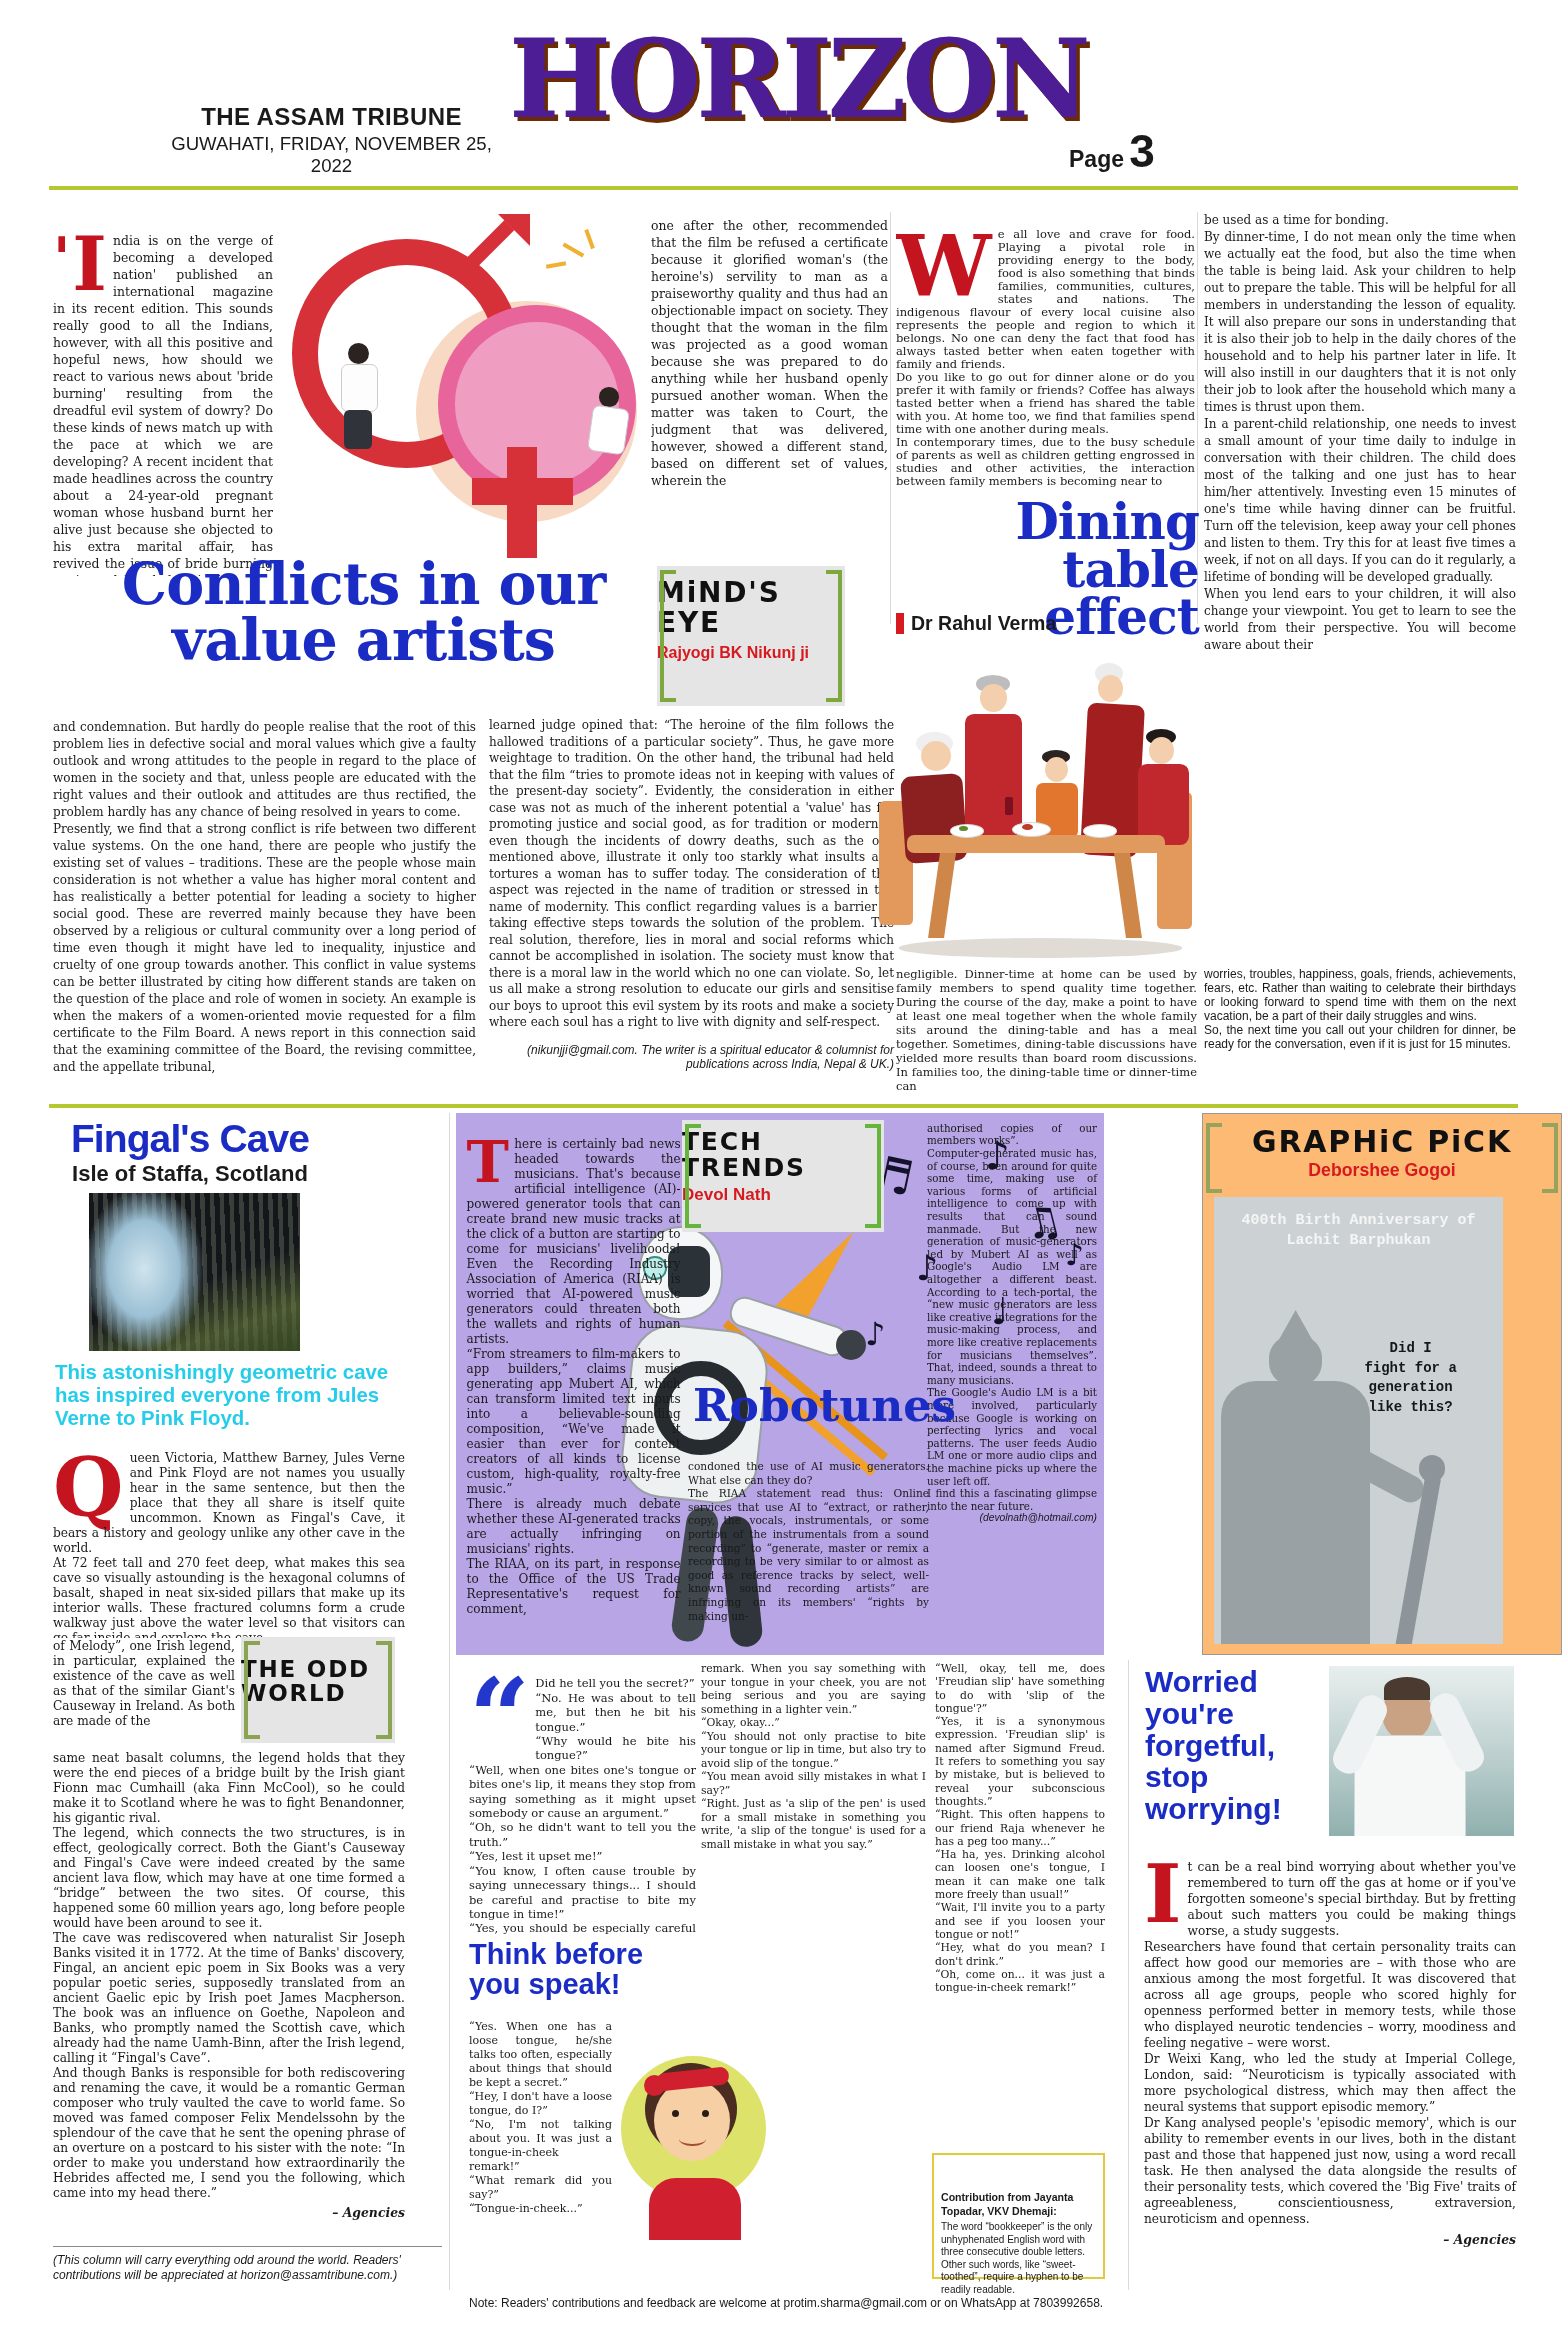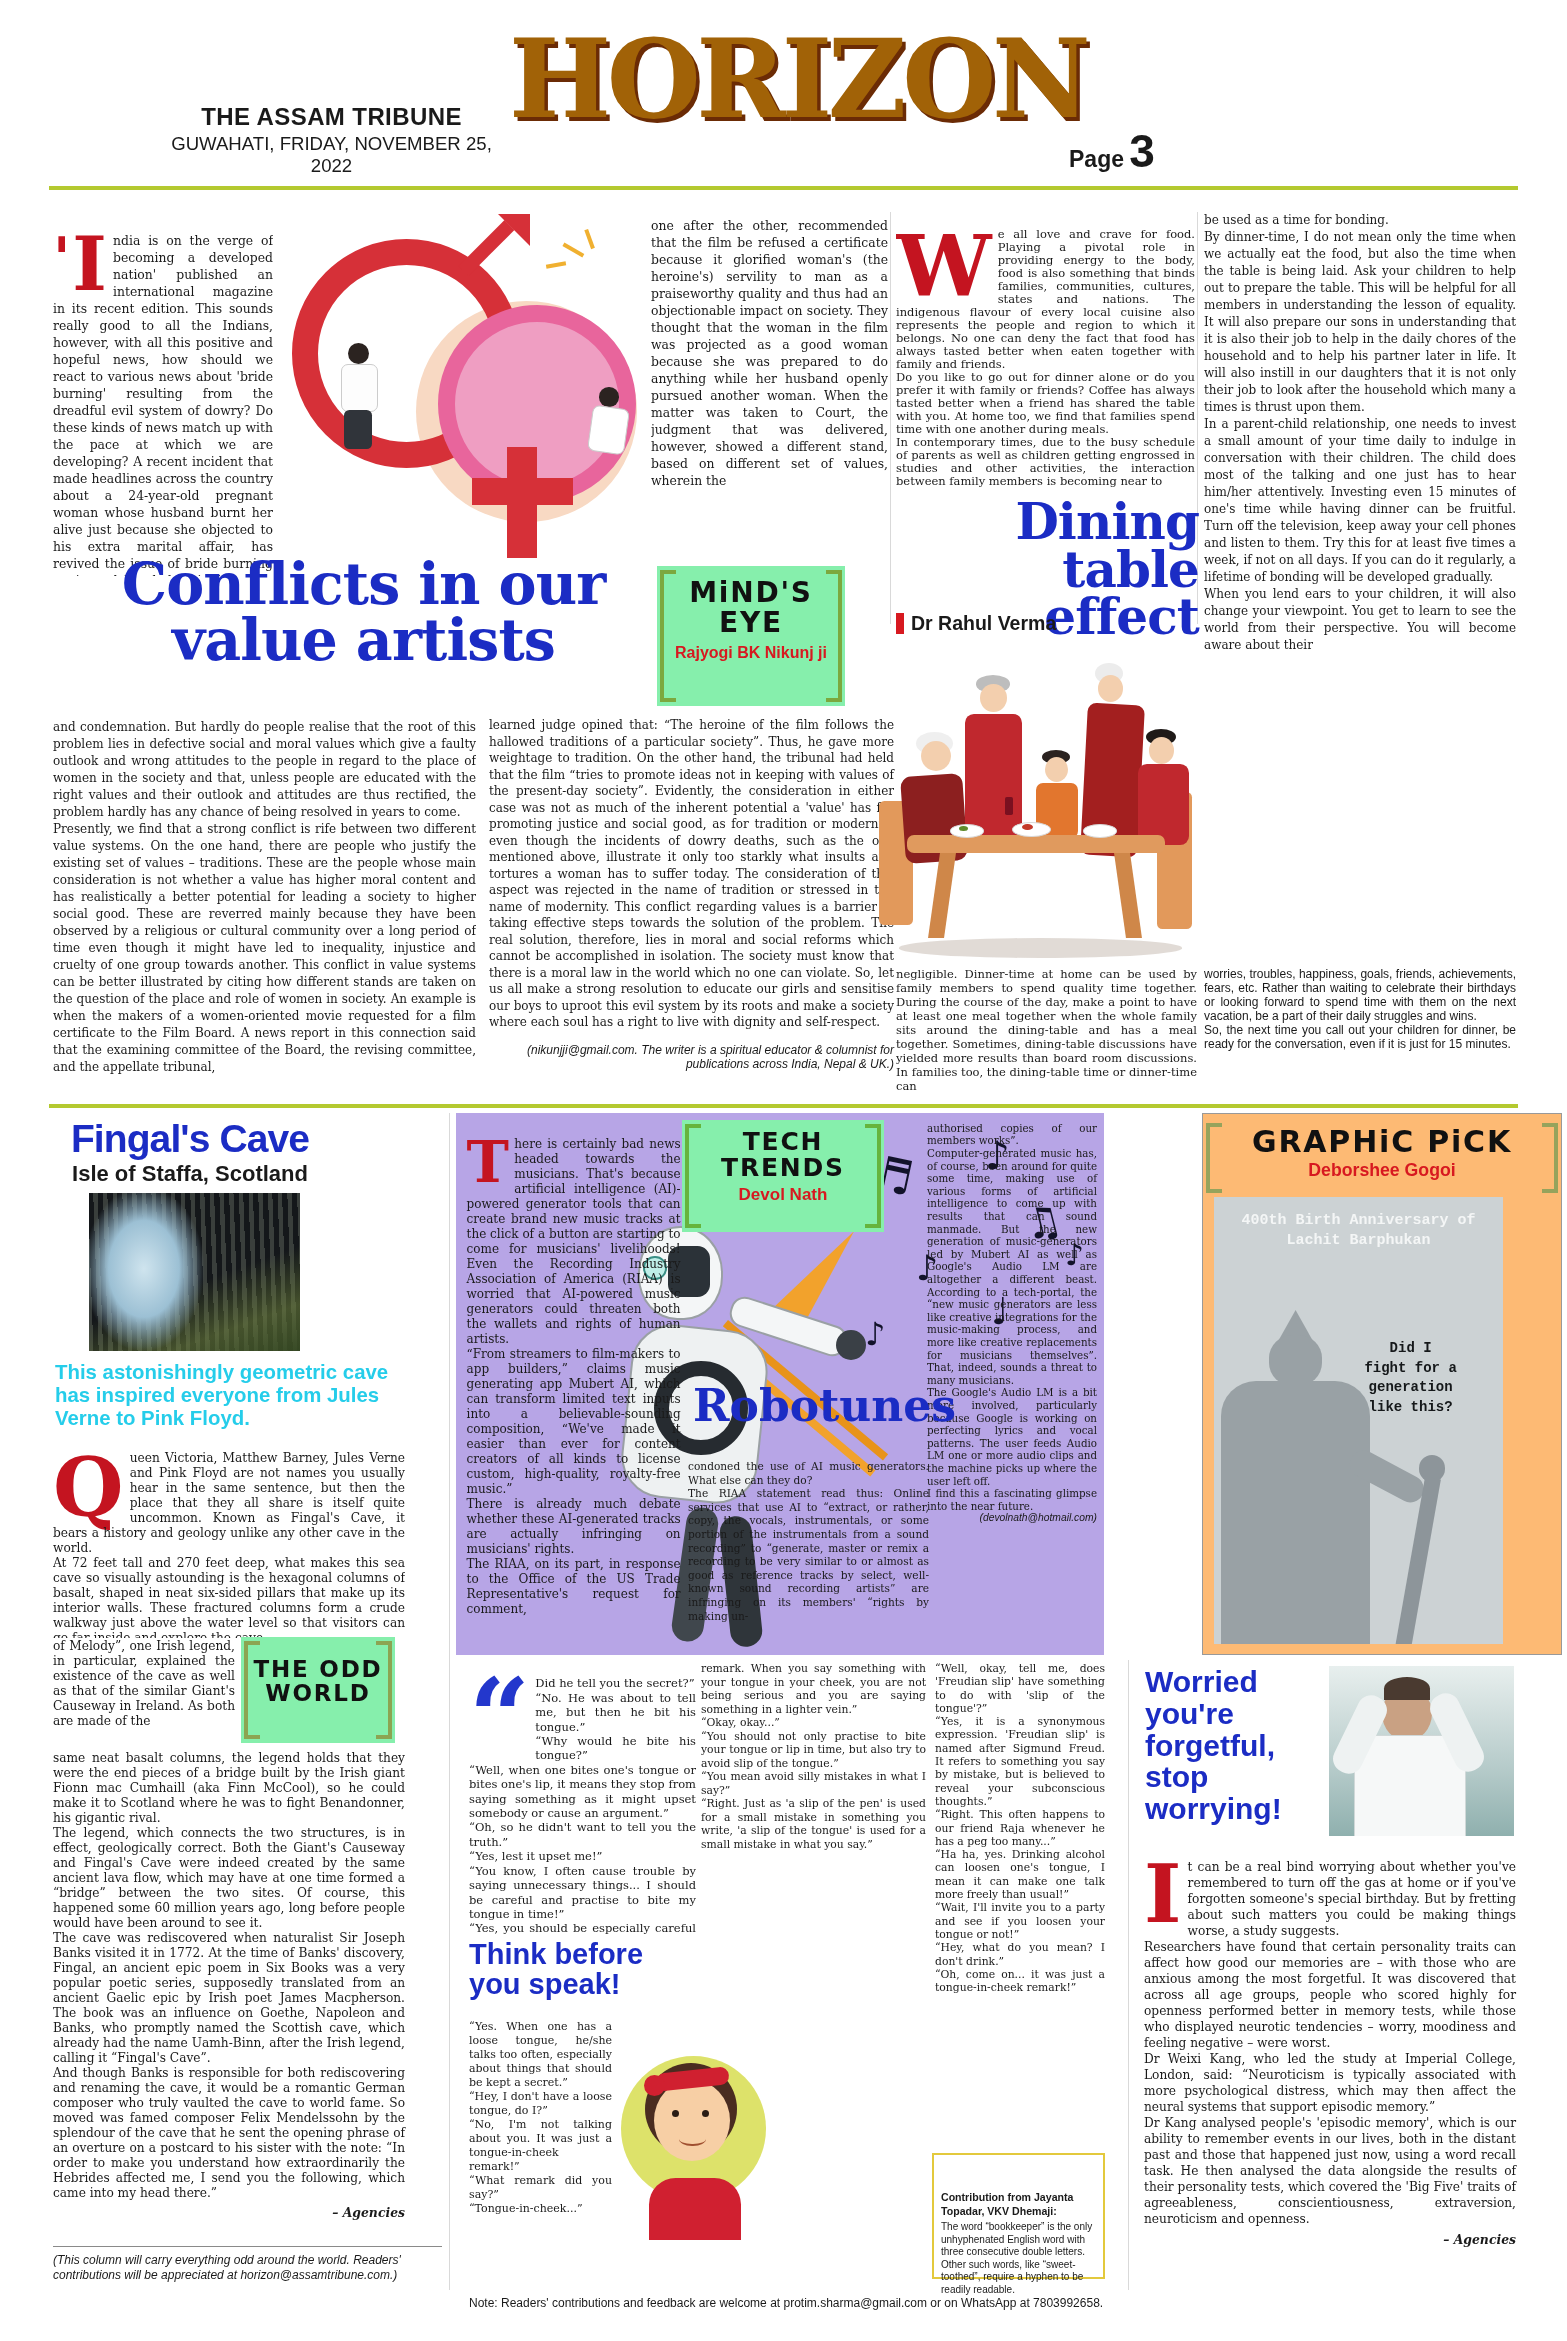--- a/index.html
+++ b/index.html
@@ -9,42 +9,42 @@
   .serifbody{font-family:"DejaVu Serif",serif;text-align:justify;white-space:pre-line;}
   .sansbody{font-family:"Liberation Sans",sans-serif;text-align:justify;white-space:pre-line;}
   .rule{background:#b4c92f;height:4.4px;}
   .vsep{background:#d9d9d9;width:0.9px;}
   .dc{float:left;font:bold 74px/0.78 "DejaVu Serif",serif;color:#c41420;padding:3.5px 6.2px 0 0;}
   .dc-sm{float:left;font:bold 57px/0.8 "DejaVu Serif",serif;color:#c41420;padding:1.8px 5.3px 0 0;}
   .oq{float:left;font:bold 57px/0.55 "DejaVu Serif",serif;color:#c41420;padding:10.6px 1.8px 0 0;}
   .dq{float:left;font:bold 106px/0.62 "DejaVu Serif",serif;color:#2337cc;padding:8.9px 5.3px 0 0;}
   .headline-blue{color:#1b2cc4;font-family:"DejaVu Serif",serif;font-weight:bold;white-space:pre-line;}
   .headline-sans{color:#1b2cc4;font-family:"Liberation Sans",sans-serif;font-weight:bold;white-space:pre-line;}
-  .logo-box{position:absolute;background:#86efac;text-align:center;}
+  .logo-box{position:absolute;background:#e5e5e5;text-align:left;}
   .logo-script{font-family:"DejaVu Sans",sans-serif;font-weight:bold;letter-spacing:1.8px;color:#111;line-height:1.05;}
   .logo-byline{font-family:"Liberation Sans",sans-serif;font-weight:bold;color:#d71920;}
   .brk{position:absolute;top:4.4px;bottom:4.4px;width:12.4px;border:4.4px solid #7ca83e;}
   .brk-l{left:2.7px;border-right:none;}
   .brk-r{right:2.7px;border-left:none;}
   .credit{display:block;text-align:right;font-style:italic;font-family:"Liberation Sans",sans-serif;}
   .sig{display:block;text-align:right;font-style:italic;font-weight:bold;}
   .note-ital{font-style:italic;font-family:"Liberation Sans",sans-serif;white-space:pre-line;}
   .shape{position:absolute;}
   .noteglyph{position:absolute;color:#12122a;font-family:"DejaVu Sans",sans-serif;}
 </style>
 </head>
 <body>
 
 <div id="page">
 
   <div class="abs" style="left:150px;top:103px;width:363px;text-align:center;">
     <div style="font:bold 24px 'Liberation Sans',sans-serif;letter-spacing:0.4px;">THE ASSAM TRIBUNE</div>
     <div style="font:18.6px 'Liberation Sans',sans-serif;margin-top:1.8px;">GUWAHATI, FRIDAY, NOVEMBER 25, 2022</div>
   </div>
-  <div class="abs" style="left:509px;top:25px;font:bold 108px/1 'DejaVu Serif',serif;color:#a16207;letter-spacing:-4.4px;text-shadow:3.5px 3.5px 0 #6b2b05;">HORIZON</div>
+  <div class="abs" style="left:509px;top:25px;font:bold 108px/1 'DejaVu Serif',serif;color:#4c1d95;letter-spacing:-4.4px;text-shadow:3.5px 3.5px 0 #6b2b05;">HORIZON</div>
   <div class="abs" style="left:1069px;top:124px;display:flex;align-items:baseline;gap:5.3px;">
     <span style="font:bold 23px 'Liberation Sans',sans-serif;">Page</span>
     <span style="font:bold 46px 'Liberation Sans',sans-serif;">3</span>
   </div>
   <div class="abs rule" style="left:49px;top:186px;width:1469px;"></div>
 
   <div class="abs vsep" style="left:890px;top:212px;height:412px;"></div>
   <div class="abs vsep" style="left:1197px;top:212px;height:412px;"></div>
   <div class="abs vsep" style="left:449px;top:1113px;height:1177px;"></div>
   <div class="abs vsep" style="left:1128px;top:1660px;height:630px;"></div>

